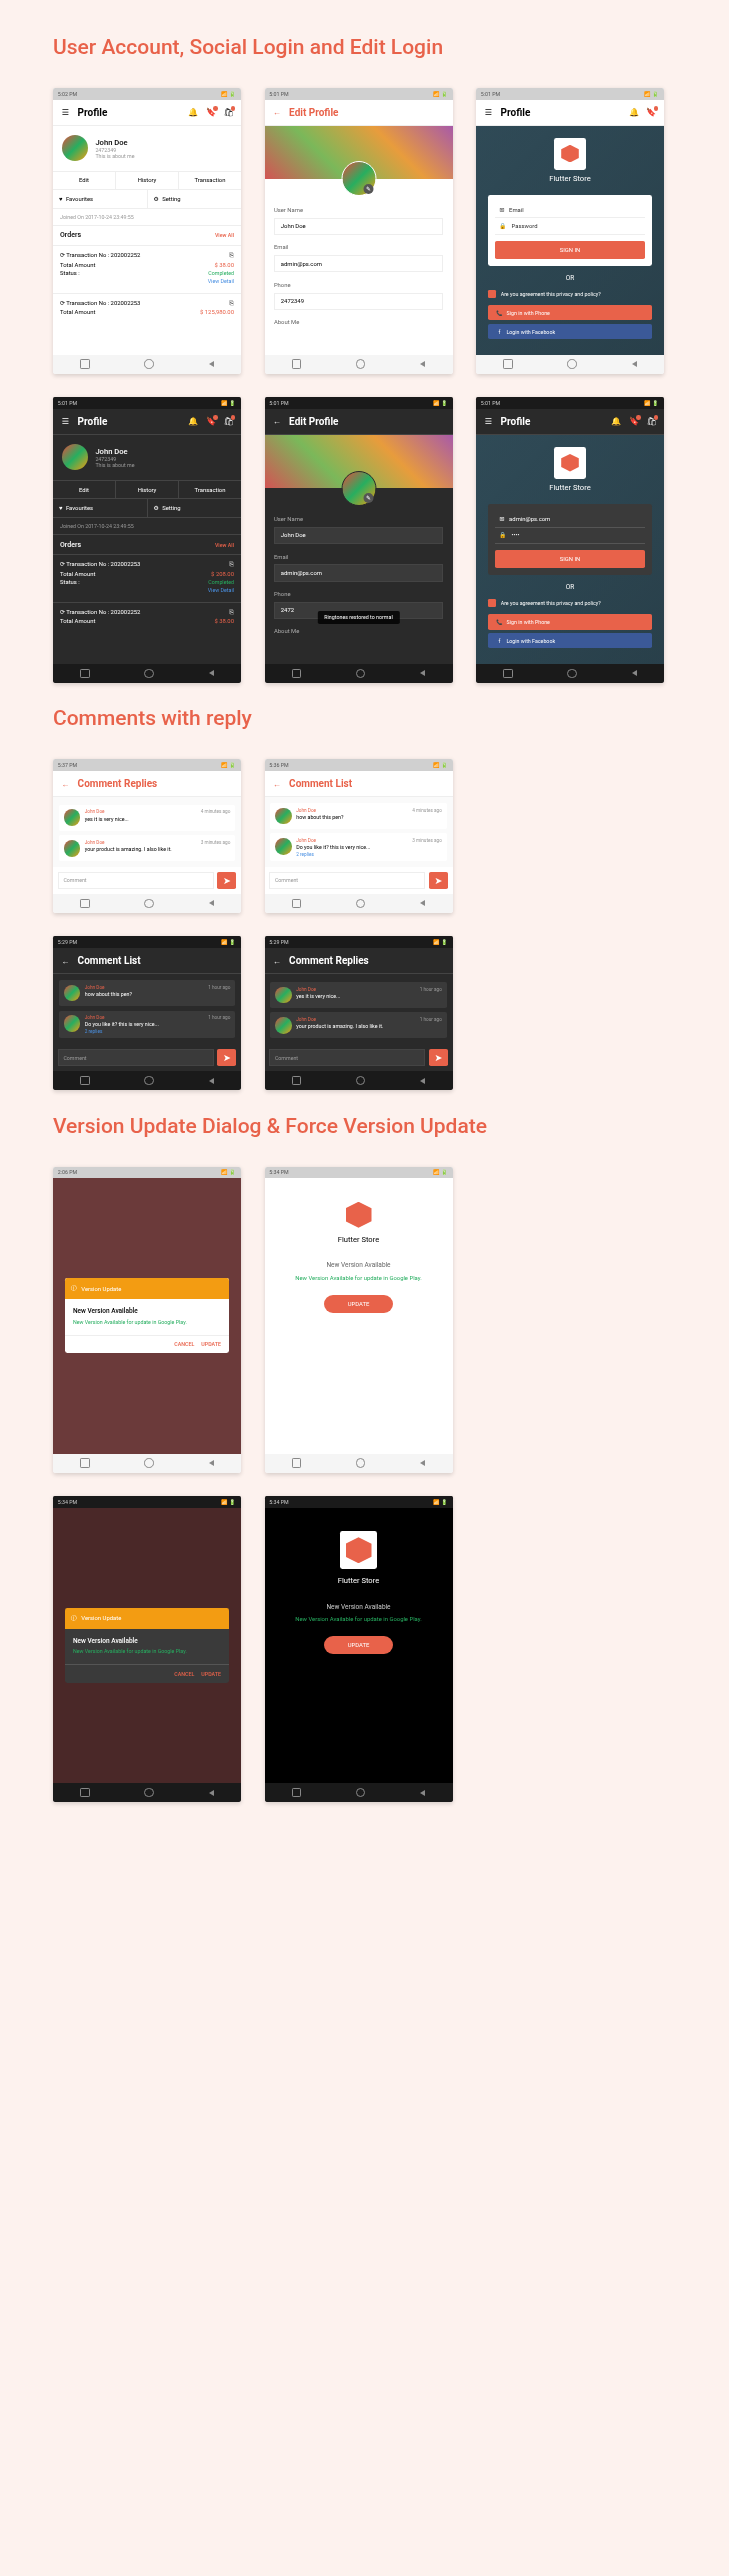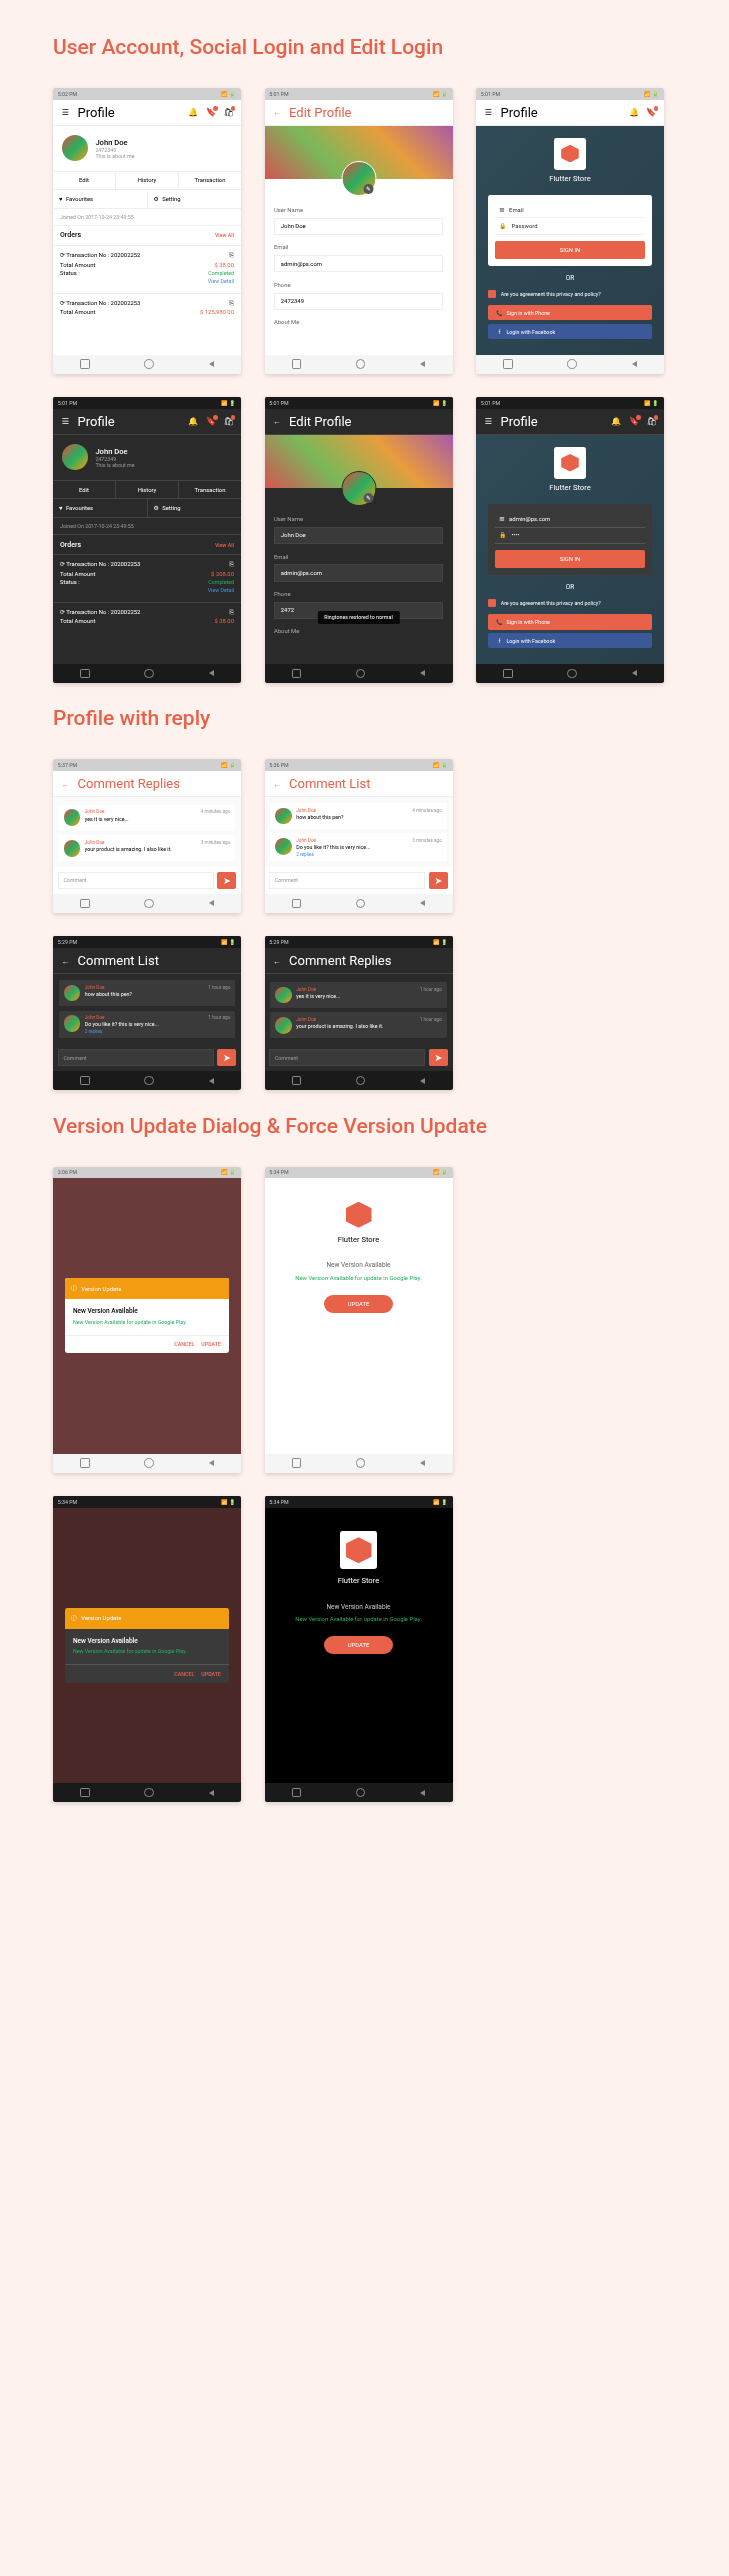--- a/index.html
+++ b/index.html
@@ -7,21 +7,21 @@
 .section-title{color:#e8624a;font-size:21px;font-weight:500;margin-bottom:29px}
 .row{display:flex;gap:23.5px;margin-bottom:23.5px}
 .phone{width:188px;background:#fff;border-radius:2.4px;overflow:hidden;box-shadow:0 1.2px 4.7px rgba(0,0,0,0.15);display:flex;flex-direction:column;position:relative}
 .phone.dark{background:#2a2a2a;color:#fff}
 .status-bar{height:11.8px;background:#d0d0d0;display:flex;justify-content:space-between;align-items:center;padding:0 4.7px;font-size:5.3px;color:#555}
 .phone.dark .status-bar{background:#1a1a1a;color:#ccc}
 .status-bar .right{display:flex;gap:2.4px;align-items:center}
 .app-bar{height:26px;display:flex;align-items:center;padding:0 7px;gap:7px;background:#fff;border-bottom:0.6px solid #eee}
 .phone.dark .app-bar{background:#2a2a2a;border-bottom:0.6px solid #444}
 .app-bar.orange{color:#e8624a}
-.app-bar-title{font-size:13px;font-weight:400;flex:1}
+.app-bar-title{font-size:10px;font-weight:700;flex:1}
 .app-bar-icons{display:flex;gap:7px;align-items:center}
 .icon{width:10.6px;height:10.6px;display:flex;align-items:center;justify-content:center;font-size:8.2px}
 .badge-dot{position:relative}
 .badge-dot:after{content:'';position:absolute;top:-1.2px;right:-1.2px;width:4.7px;height:4.7px;background:#e8624a;border-radius:50%}
 .nav-bar{height:19px;background:#f5f5f5;display:flex;justify-content:space-around;align-items:center;margin-top:auto}
 .phone.dark .nav-bar{background:#1a1a1a}
 .nav-bar span{width:9.4px;height:9.4px;border:0.6px solid #888;font-size:5.9px;display:flex;align-items:center;justify-content:center}
 .nav-bar .sq{border-radius:1.2px}
 .nav-bar .ci{border-radius:50%}
 .nav-bar .tr{border:none;width:0;height:0;border-top:3.5px solid transparent;border-bottom:3.5px solid transparent;border-right:5.9px solid #888}
@@ -414,21 +414,21 @@
         </div>
   </div>
   <div class="nav-bar">
         <span class="sq"></span>
         <span class="ci"></span>
         <span class="tr"></span>
       </div>
 </div>
 </div>
 
-<h2 class="section-title">Profile with reply</h2>
+<h2 class="section-title">Comments with reply</h2>
 
 <div class="row">
 <div class="phone">
   <div class="status-bar">
         <span>5:37 PM</span>
         <span class="right">📶 🔋</span>
       </div>
   <div class="app-bar orange">
         <span class="icon">←</span>
         <span class="app-bar-title">Comment Replies</span>

